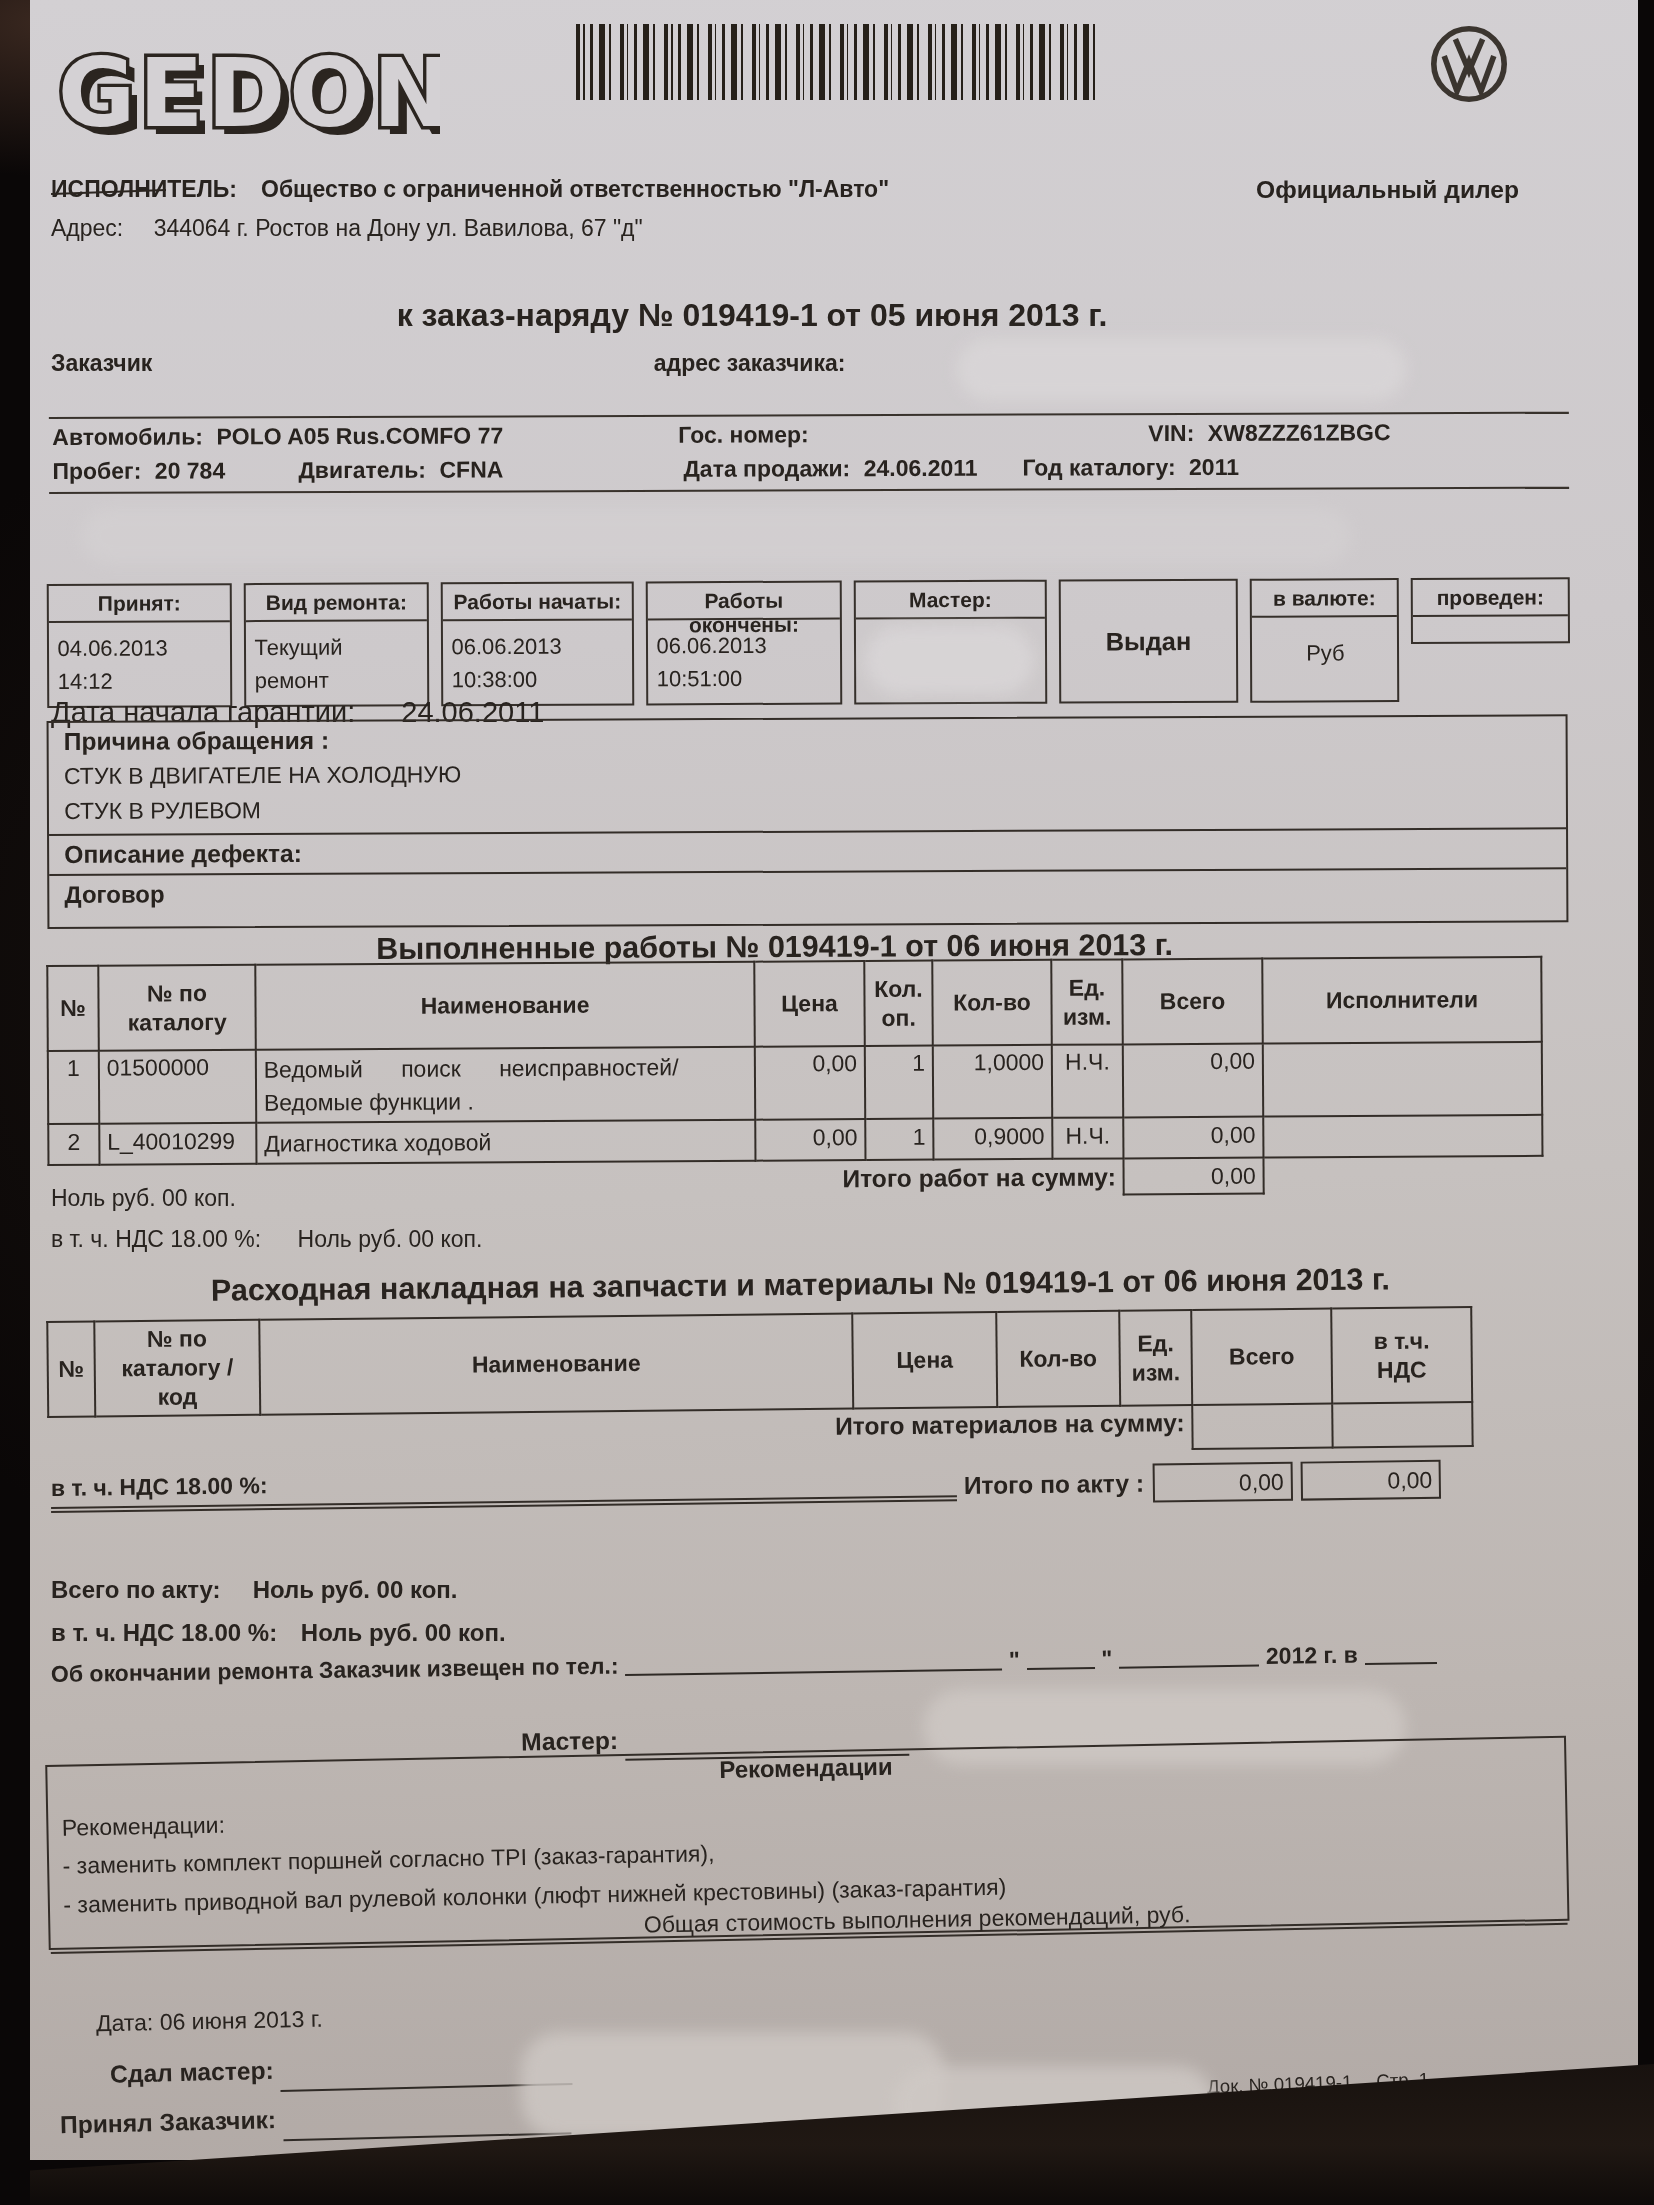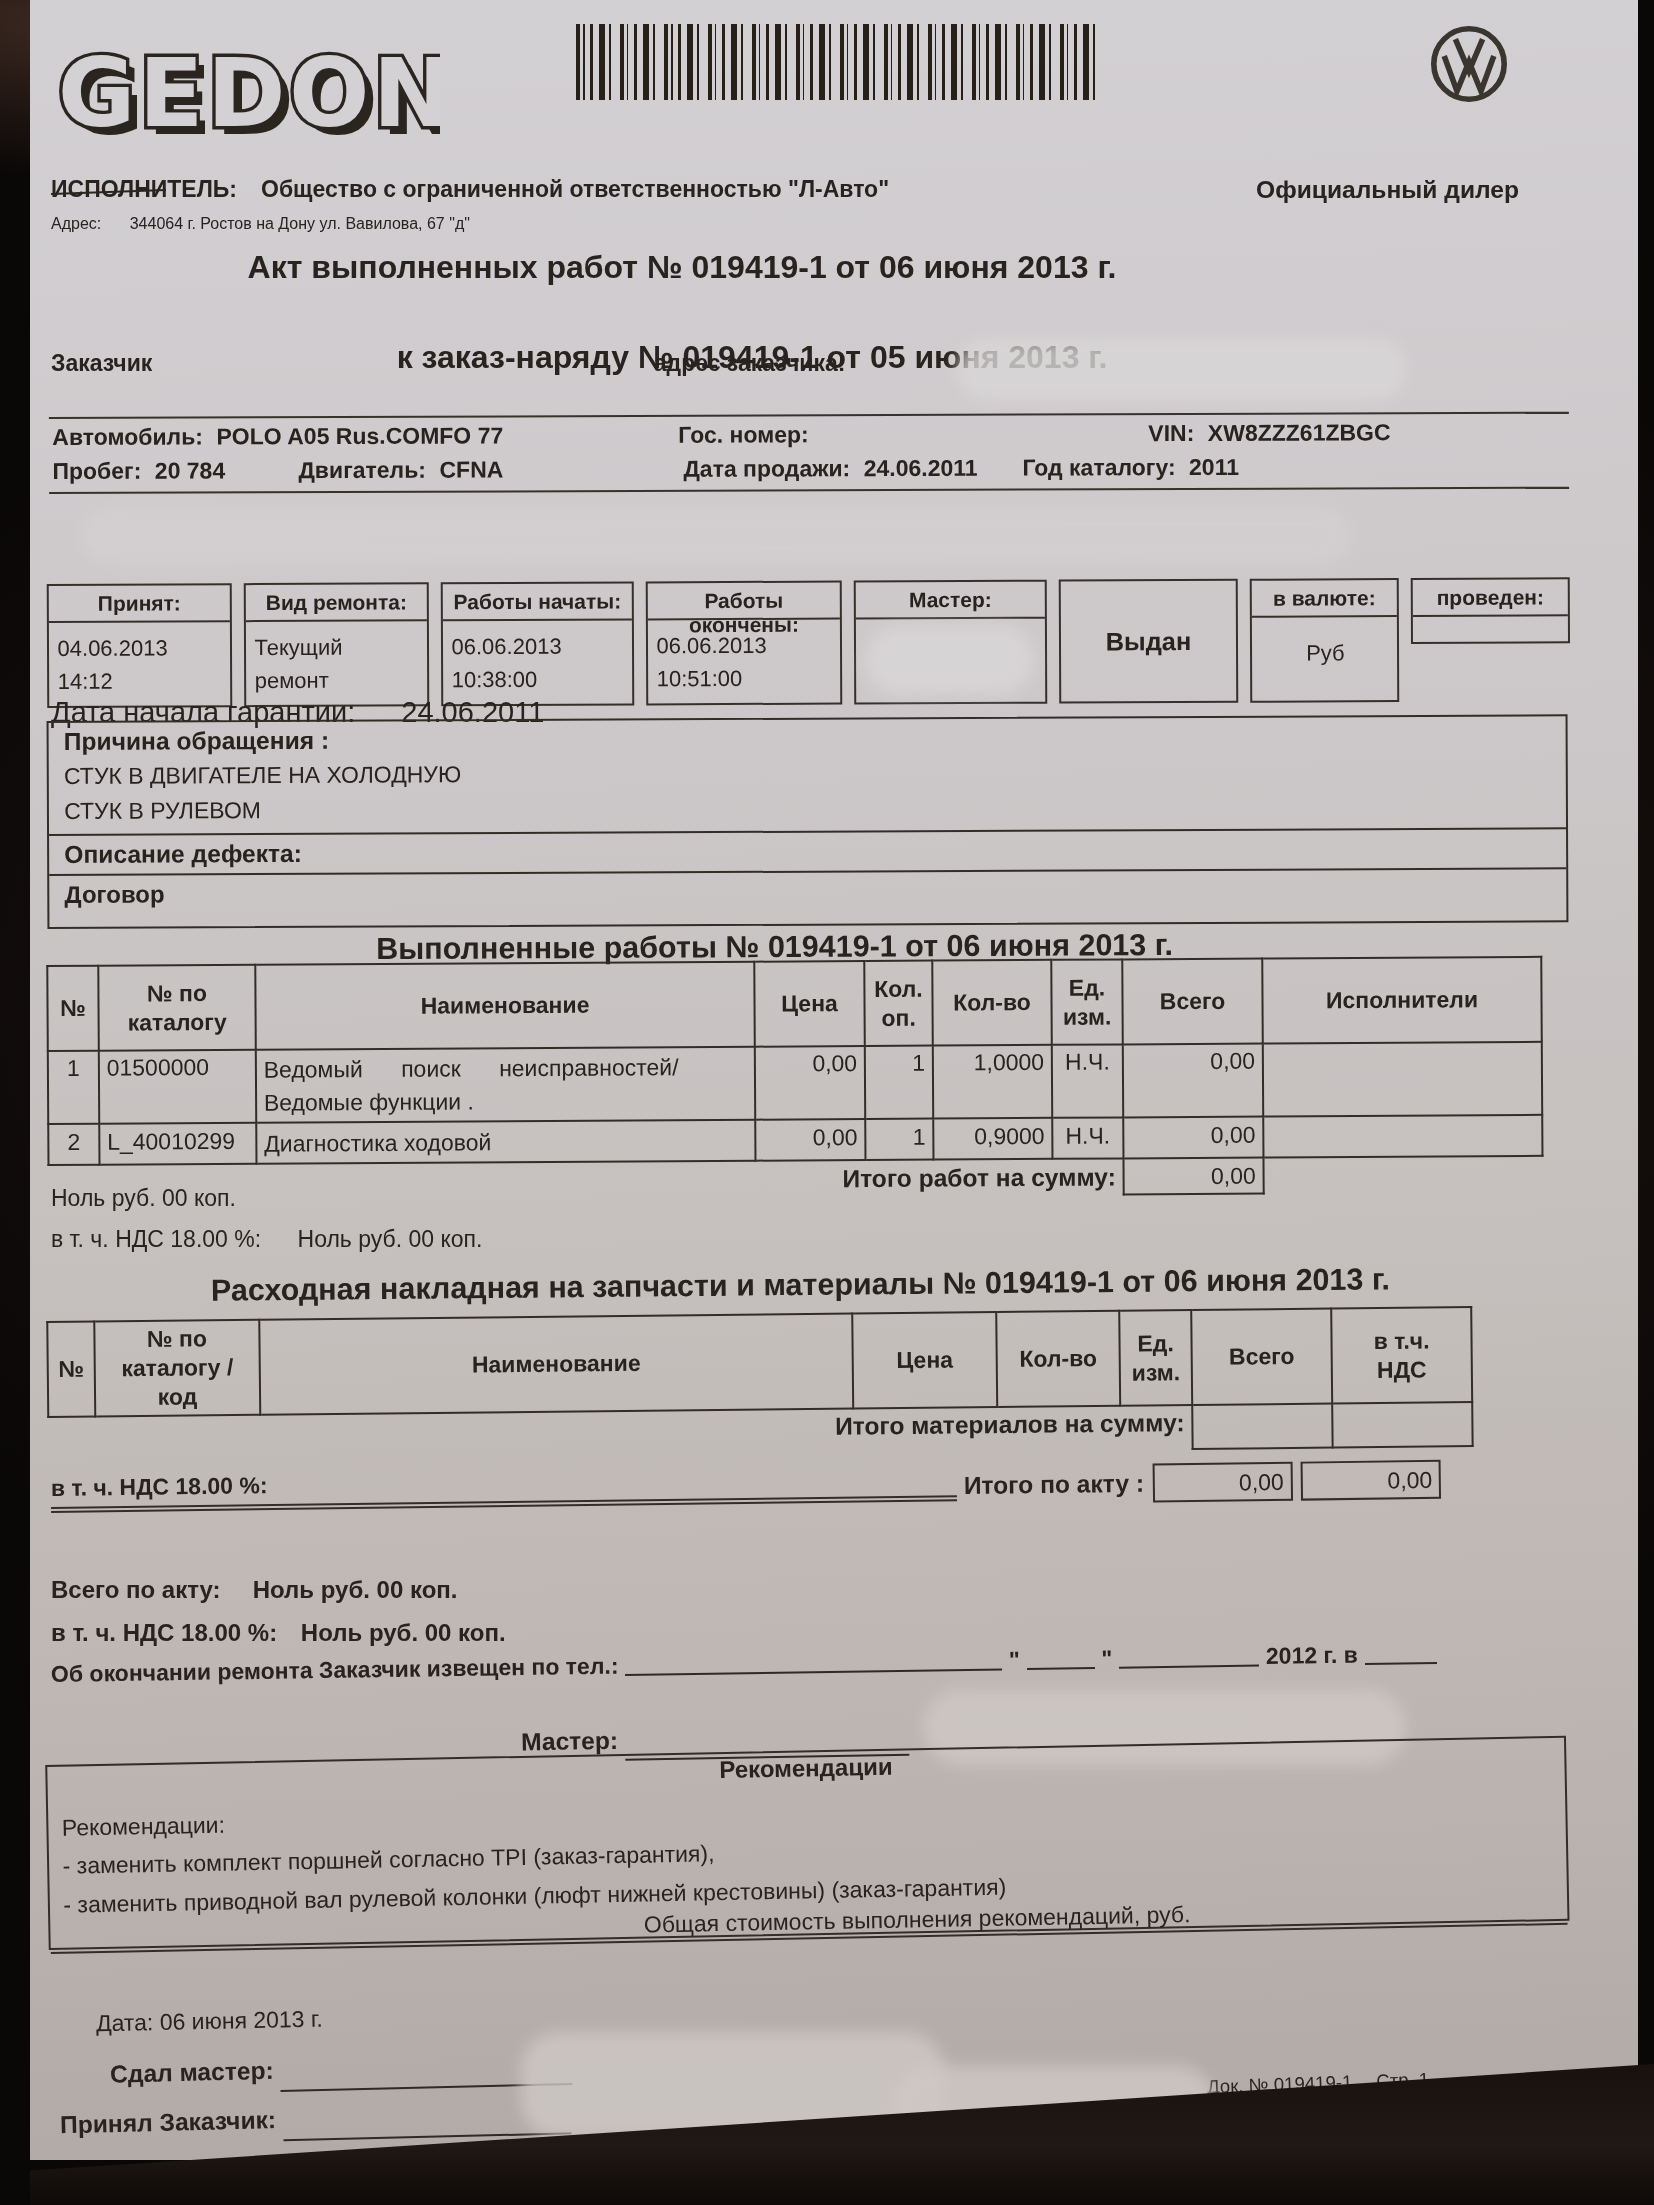--- a/index.html
+++ b/index.html
@@ -22,21 +22,21 @@
   .smudge.low { background:#cfc9c5; }
   
   .gedon { position:absolute; left:21px; top:30.5px; }
   .barcode { position:absolute; left:546px; top:24px; width:521px; height:76px;
     background:repeating-linear-gradient(90deg,#262019 0 4.2px,transparent 4.2px 6.8px,#262019 6.8px 8.5px,transparent 8.5px 14.4px,#262019 14.4px 17px,transparent 17px 23px,#262019 23px 29px,transparent 29px 33px,#262019 33px 35px,transparent 35px 44px); }
   .vw { position:absolute; left:1399px; top:24px; }
   .executor-row { top:176px; left:21px; width:1515px; display:flex; font-size:23px; }
   .executor-label { position:relative; }
   .executor-label::after { content:""; position:absolute; left:0; top:56%; width:62%; height:1.7px; background:#2b2520; transform:rotate(-2deg); }
   .dealer { position:absolute; right:47px; top:0; font-size:24.6px; font-weight:bold; }
-  .address-row { top:215px; left:21px; font-size:16px; }
+  .address-row { top:215px; left:21px; font-size:23px; }
   .titles { top:247px; left:85px; width:1134px; text-align:center; font-size:32px; font-weight:bold; line-height:1.3; }
   .titles .l2 { text-indent:140px;margin-top:48px; }
   .customer-row { top:350px; left:21px; width:1515px; font-size:23px; font-weight:bold; }
   .cust-addr { margin-left:495px; }
   
   .vehicle { top:417px; left:18.6px; width:1520px; border-top:2.5px solid #38322c; border-bottom:2.5px solid #38322c;
     padding:5.1px 0 6.8px 3.4px; font-size:23px; font-weight:bold; transform:rotate(-.2deg); transform-origin:left center; }
   .vrow { display:grid; }
   .vrow1 { grid-template-columns:626px 470px auto; margin-bottom:6.8px; }
   .vrow2 { grid-template-columns:246px 385px 339px auto; }
@@ -128,21 +128,20 @@
       <span class="b executor-label">ИСПОЛНИТЕЛЬ:</span>
       <span class="b" style="margin-left:24px;">Общество с ограниченной ответственностью "Л-Авто"</span>
       <span class="dealer">Официальный дилер</span>
     </div>
     <div class="abs address-row">
       <span>Адрес:</span>
       <span style="margin-left:24px;">344064 г. Ростов на Дону ул. Вавилова, 67 "д"</span>
     </div>
 
     <div class="abs titles">
-      <div>Акт выполненных работ № 019419-1 от 06 июня 2013 г.</div>
       <div class="l2">к заказ-наряду № 019419-1 от 05 июня 2013 г.</div>
     </div>
 
     <div class="abs customer-row">
       <span>Заказчик</span>
       <span class="cust-addr">адрес заказчика:</span>
     </div>
     <div class="smudge" style="left:927px; top:339px; width:449px; height:61px;"></div>
 
     <div class="abs vehicle">

